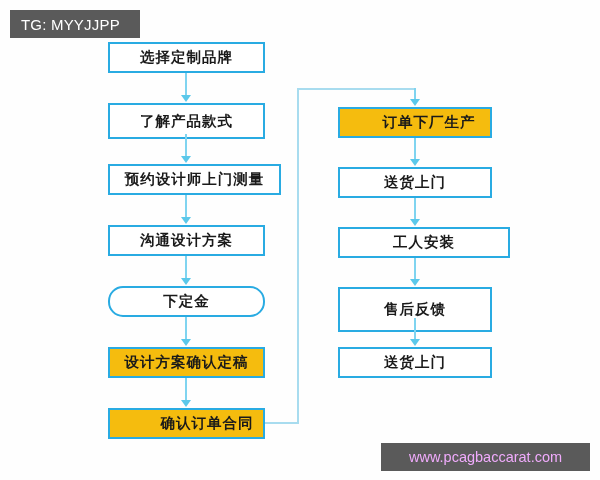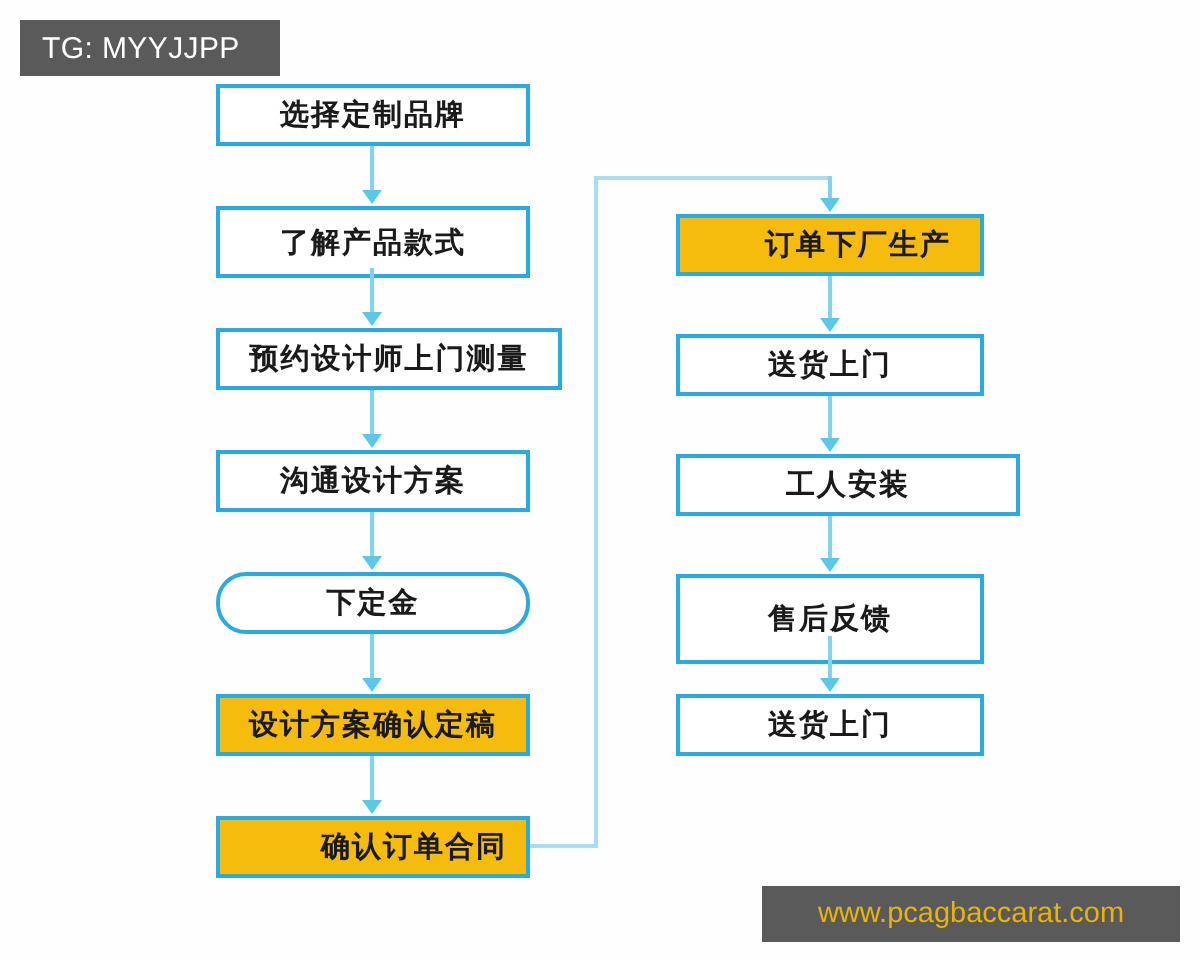--- a/index.html
+++ b/index.html
@@ -36,21 +36,21 @@
   }
 
   
   #site-banner {
     position: absolute;
     left: 381px;
     top: 443px;
     width: 209px;
     height: 28px;
     background: #5a5a5a;
-    color: #eab308;
+    color: #f0abfc;
     font-size: 14.5px;
     display: flex;
     align-items: center;
     justify-content: center;
     box-sizing: border-box;
   }
 
   
   #csdn-watermark {
     position: absolute;

